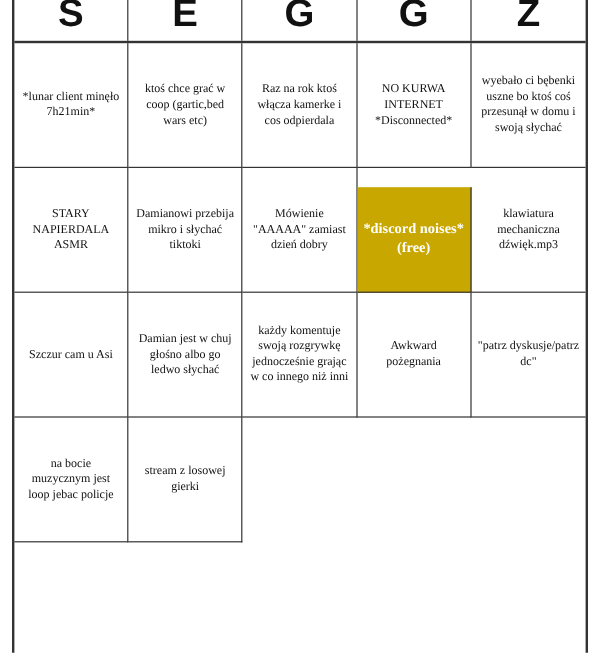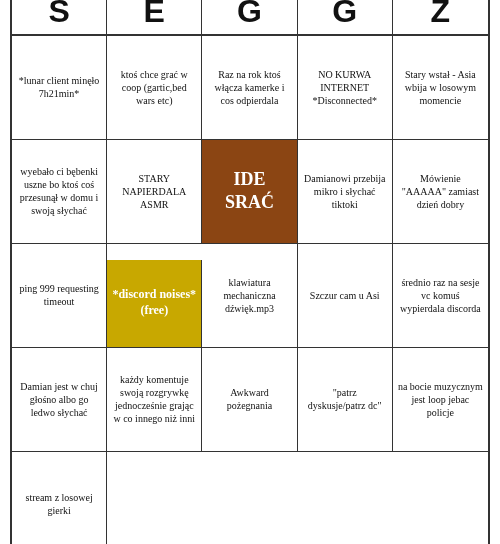--- a/index.html
+++ b/index.html
@@ -75,31 +75,27 @@
       <div class="header-cell">E</div>
       <div class="header-cell">G</div>
       <div class="header-cell">G</div>
       <div class="header-cell">Z</div>
     </div>
   <div class="grid">
   <div class="cell">*lunar client minęło 7h21min*</div>
       <div class="cell">ktoś chce grać w coop (gartic,bed wars etc)</div>
       <div class="cell">Raz na rok ktoś włącza kamerke i cos odpierdala</div>
       <div class="cell">NO KURWA INTERNET *Disconnected*</div>
-      <div class="cell">Stary wstał - Asia wbija w losowym momencie</div>
       <div class="cell">wyebało ci bębenki uszne bo ktoś coś przesunął w domu i swoją słychać</div>
       <div class="cell">STARY NAPIERDALA ASMR</div>
-      <div class="cell cell-highlighted">IDE SRAĆ</div>
       <div class="cell">Damianowi przebija mikro i słychać tiktoki</div>
       <div class="cell">Mówienie "AAAAA" zamiast dzień dobry</div>
-      <div class="cell">ping 999 requesting timeout</div>
       <div class="cell cell-free">*discord noises* (free)</div>
       <div class="cell">klawiatura mechaniczna dźwięk.mp3</div>
       <div class="cell">Szczur cam u Asi</div>
-      <div class="cell">średnio raz na sesje vc komuś wypierdala discorda</div>
       <div class="cell">Damian jest w chuj głośno albo go ledwo słychać</div>
       <div class="cell">każdy komentuje swoją rozgrywkę jednocześnie grając w co innego niż inni</div>
       <div class="cell">Awkward pożegnania</div>
       <div class="cell">"patrz dyskusje/patrz dc"</div>
       <div class="cell">na bocie muzycznym jest loop jebac policje</div>
       <div class="cell">stream z losowej gierki</div>
     </div>
 </div>
 
 </body></html>

